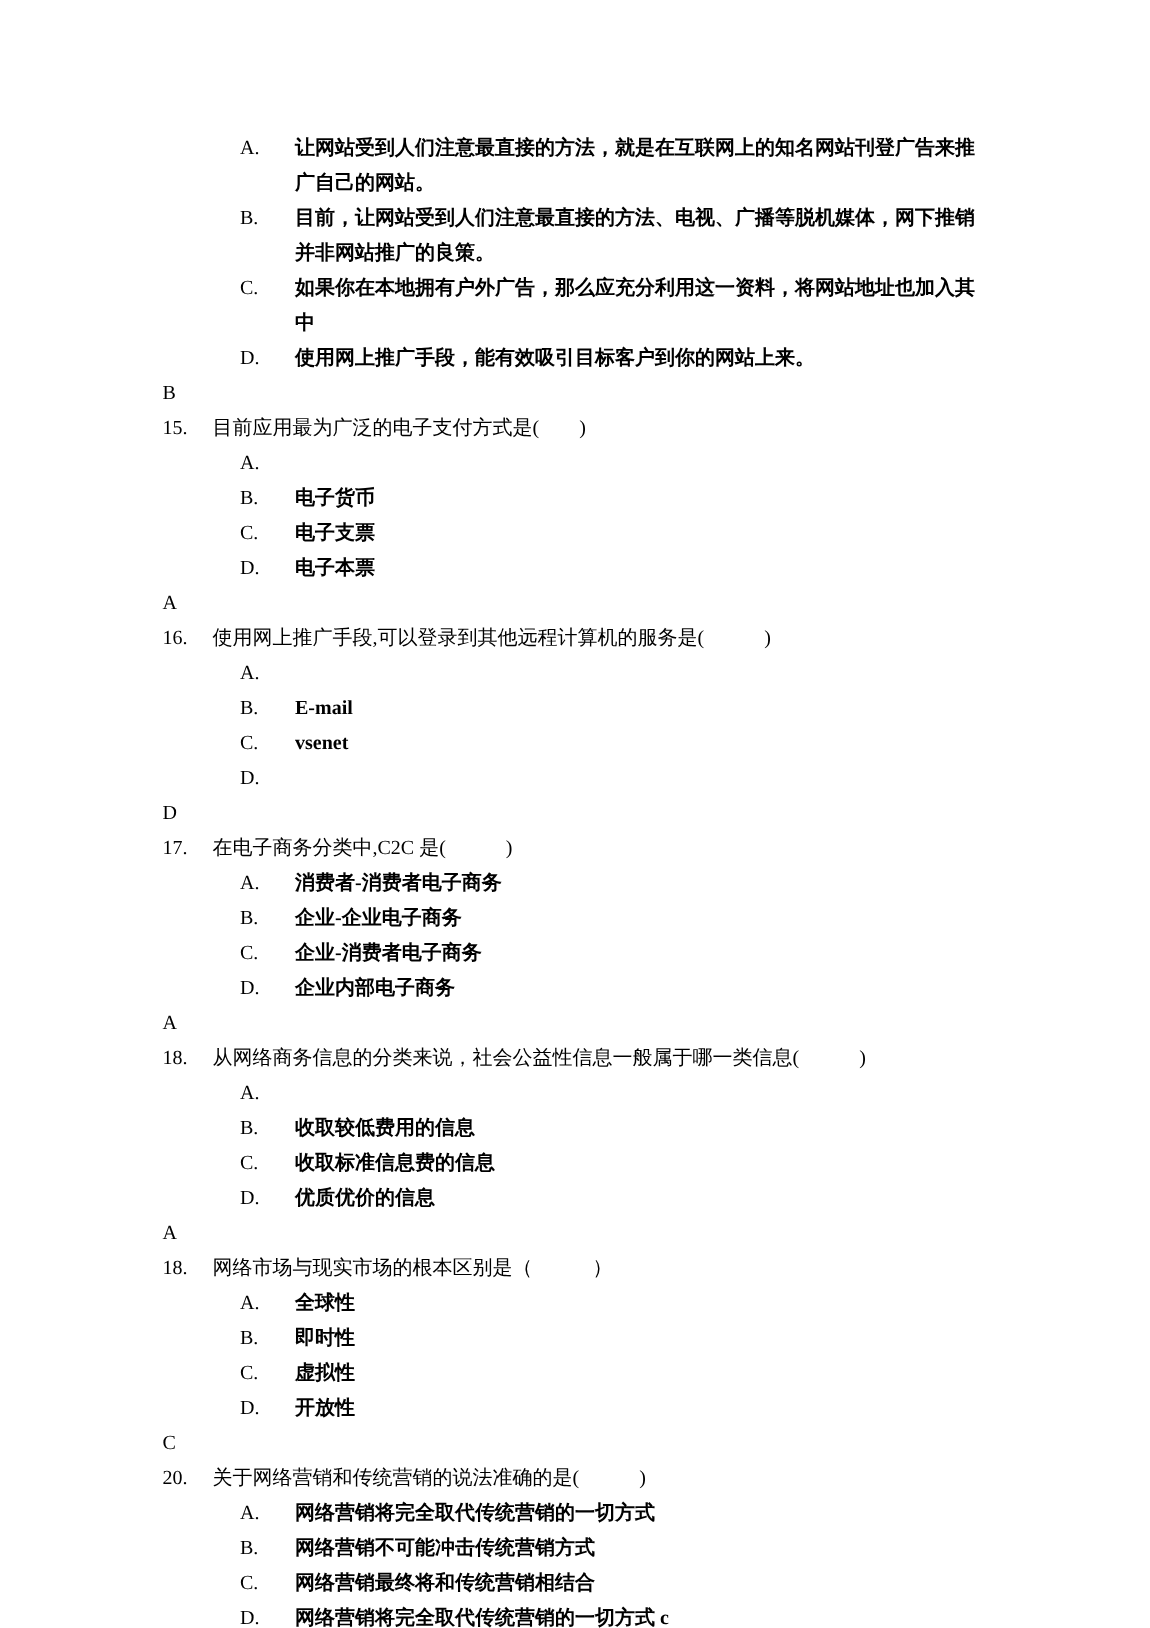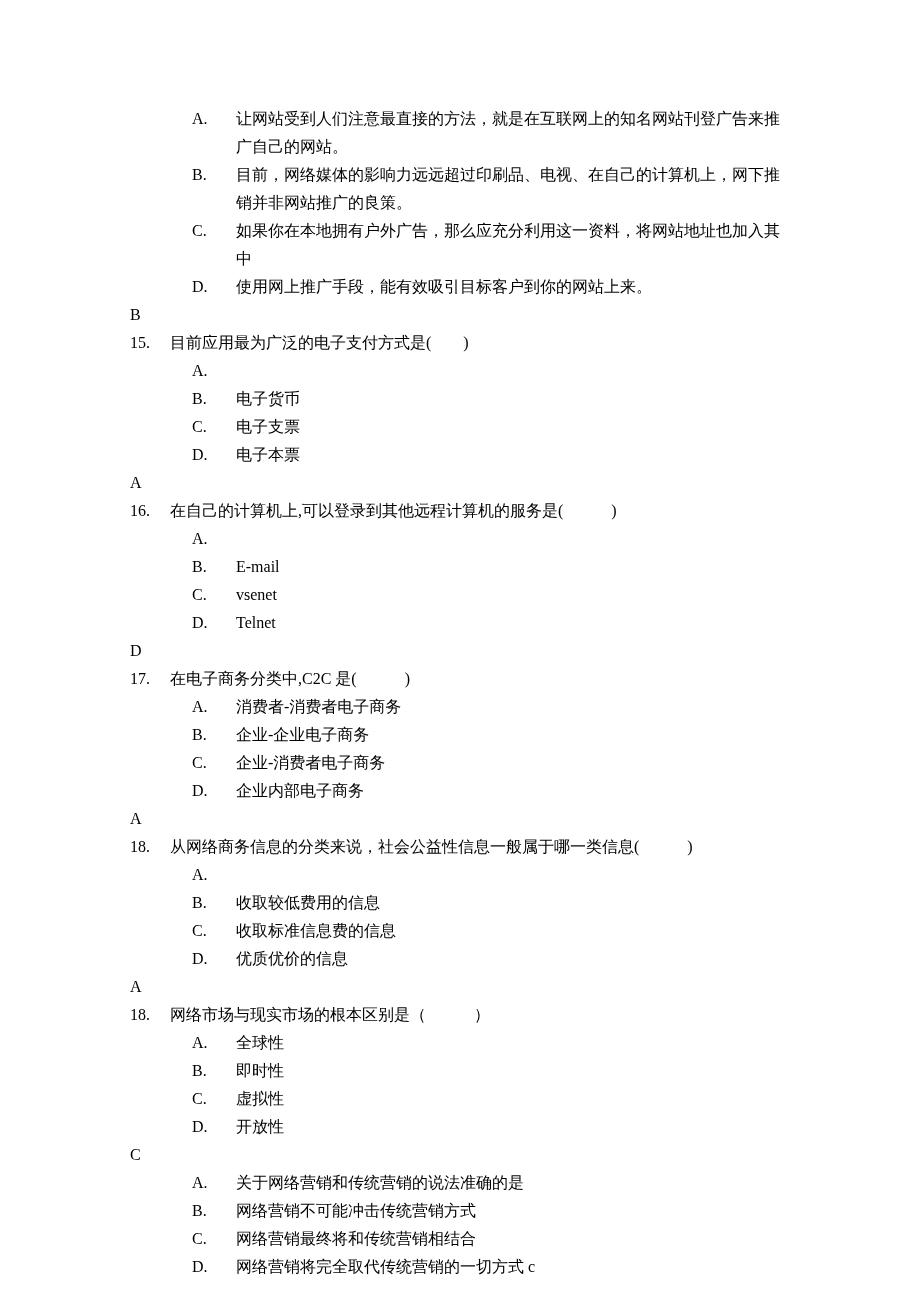--- a/index.html
+++ b/index.html
@@ -21,20 +21,21 @@
     display: flex;
     align-items: flex-start;
     padding-left: 62px;
   }
   .option-label {
     width: 44px;
     flex-shrink: 0;
   }
   .option-text {
     flex: 1;
+    font-weight: bold;
   }
   .answer-line {
     padding-left: 0;
   }
   .question-row {
     display: flex;
     align-items: flex-start;
   }
   .question-num {
     width: 40px;
@@ -48,21 +49,21 @@
 <body>
 
 <div class="page">
 
   <div class="option-row">
     <span class="option-label">A.</span>
     <span class="option-text">让网站受到人们注意最直接的方法，就是在互联网上的知名网站刊登广告来推广自己的网站。</span>
   </div>
   <div class="option-row">
     <span class="option-label">B.</span>
-    <span class="option-text">目前，网络媒体的影响力远远超过印刷品、电视、在自己的计算机上，网下推销并非网站推广的良策。</span>
+    <span class="option-text">目前，让网站受到人们注意最直接的方法、电视、广播等脱机媒体，网下推销并非网站推广的良策。</span>
   </div>
   <div class="option-row">
     <span class="option-label">C.</span>
     <span class="option-text">如果你在本地拥有户外广告，那么应充分利用这一资料，将网站地址也加入其中</span>
   </div>
   <div class="option-row">
     <span class="option-label">D.</span>
     <span class="option-text">使用网上推广手段，能有效吸引目标客户到你的网站上来。</span>
   </div>
   <div class="answer-line">B</div>
@@ -83,36 +84,35 @@
     <span class="option-text">电子支票</span>
   </div>
   <div class="option-row">
     <span class="option-label">D.</span>
     <span class="option-text">电子本票</span>
   </div>
   <div class="answer-line">A</div>
 
   <div class="question-row">
     <span class="question-num">16.</span>
-    <span class="question-text">在自己的计算机上,可以登录到其他远程计算机的服务是(　　　)</span>
+    <span class="question-text">使用网上推广手段,可以登录到其他远程计算机的服务是(　　　)</span>
   </div>
   <div class="option-row">
     <span class="option-label">A.</span>
   </div>
   <div class="option-row">
     <span class="option-label">B.</span>
     <span class="option-text">E-mail</span>
   </div>
   <div class="option-row">
     <span class="option-label">C.</span>
     <span class="option-text">vsenet</span>
   </div>
   <div class="option-row">
     <span class="option-label">D.</span>
-    <span class="option-text">Telnet</span>
   </div>
   <div class="answer-line">D</div>
 
   <div class="question-row">
     <span class="question-num">17.</span>
     <span class="question-text">在电子商务分类中,C2C 是(　　　)</span>
   </div>
   <div class="option-row">
     <span class="option-label">A.</span>
     <span class="option-text">消费者-消费者电子商务</span>
@@ -167,23 +167,27 @@
   <div class="option-row">
     <span class="option-label">C.</span>
     <span class="option-text">虚拟性</span>
   </div>
   <div class="option-row">
     <span class="option-label">D.</span>
     <span class="option-text">开放性</span>
   </div>
   <div class="answer-line">C</div>
 
-  <div class="option-row">
-    <span class="option-label">A.</span>
-    <span class="option-text">关于网络营销和传统营销的说法准确的是</span>
+  <div class="question-row">
+    <span class="question-num">20.</span>
+    <span class="question-text">关于网络营销和传统营销的说法准确的是(　　　)</span>
+  </div>
+  <div class="option-row">
+    <span class="option-label">A.</span>
+    <span class="option-text">网络营销将完全取代传统营销的一切方式</span>
   </div>
   <div class="option-row">
     <span class="option-label">B.</span>
     <span class="option-text">网络营销不可能冲击传统营销方式</span>
   </div>
   <div class="option-row">
     <span class="option-label">C.</span>
     <span class="option-text">网络营销最终将和传统营销相结合</span>
   </div>
   <div class="option-row">

